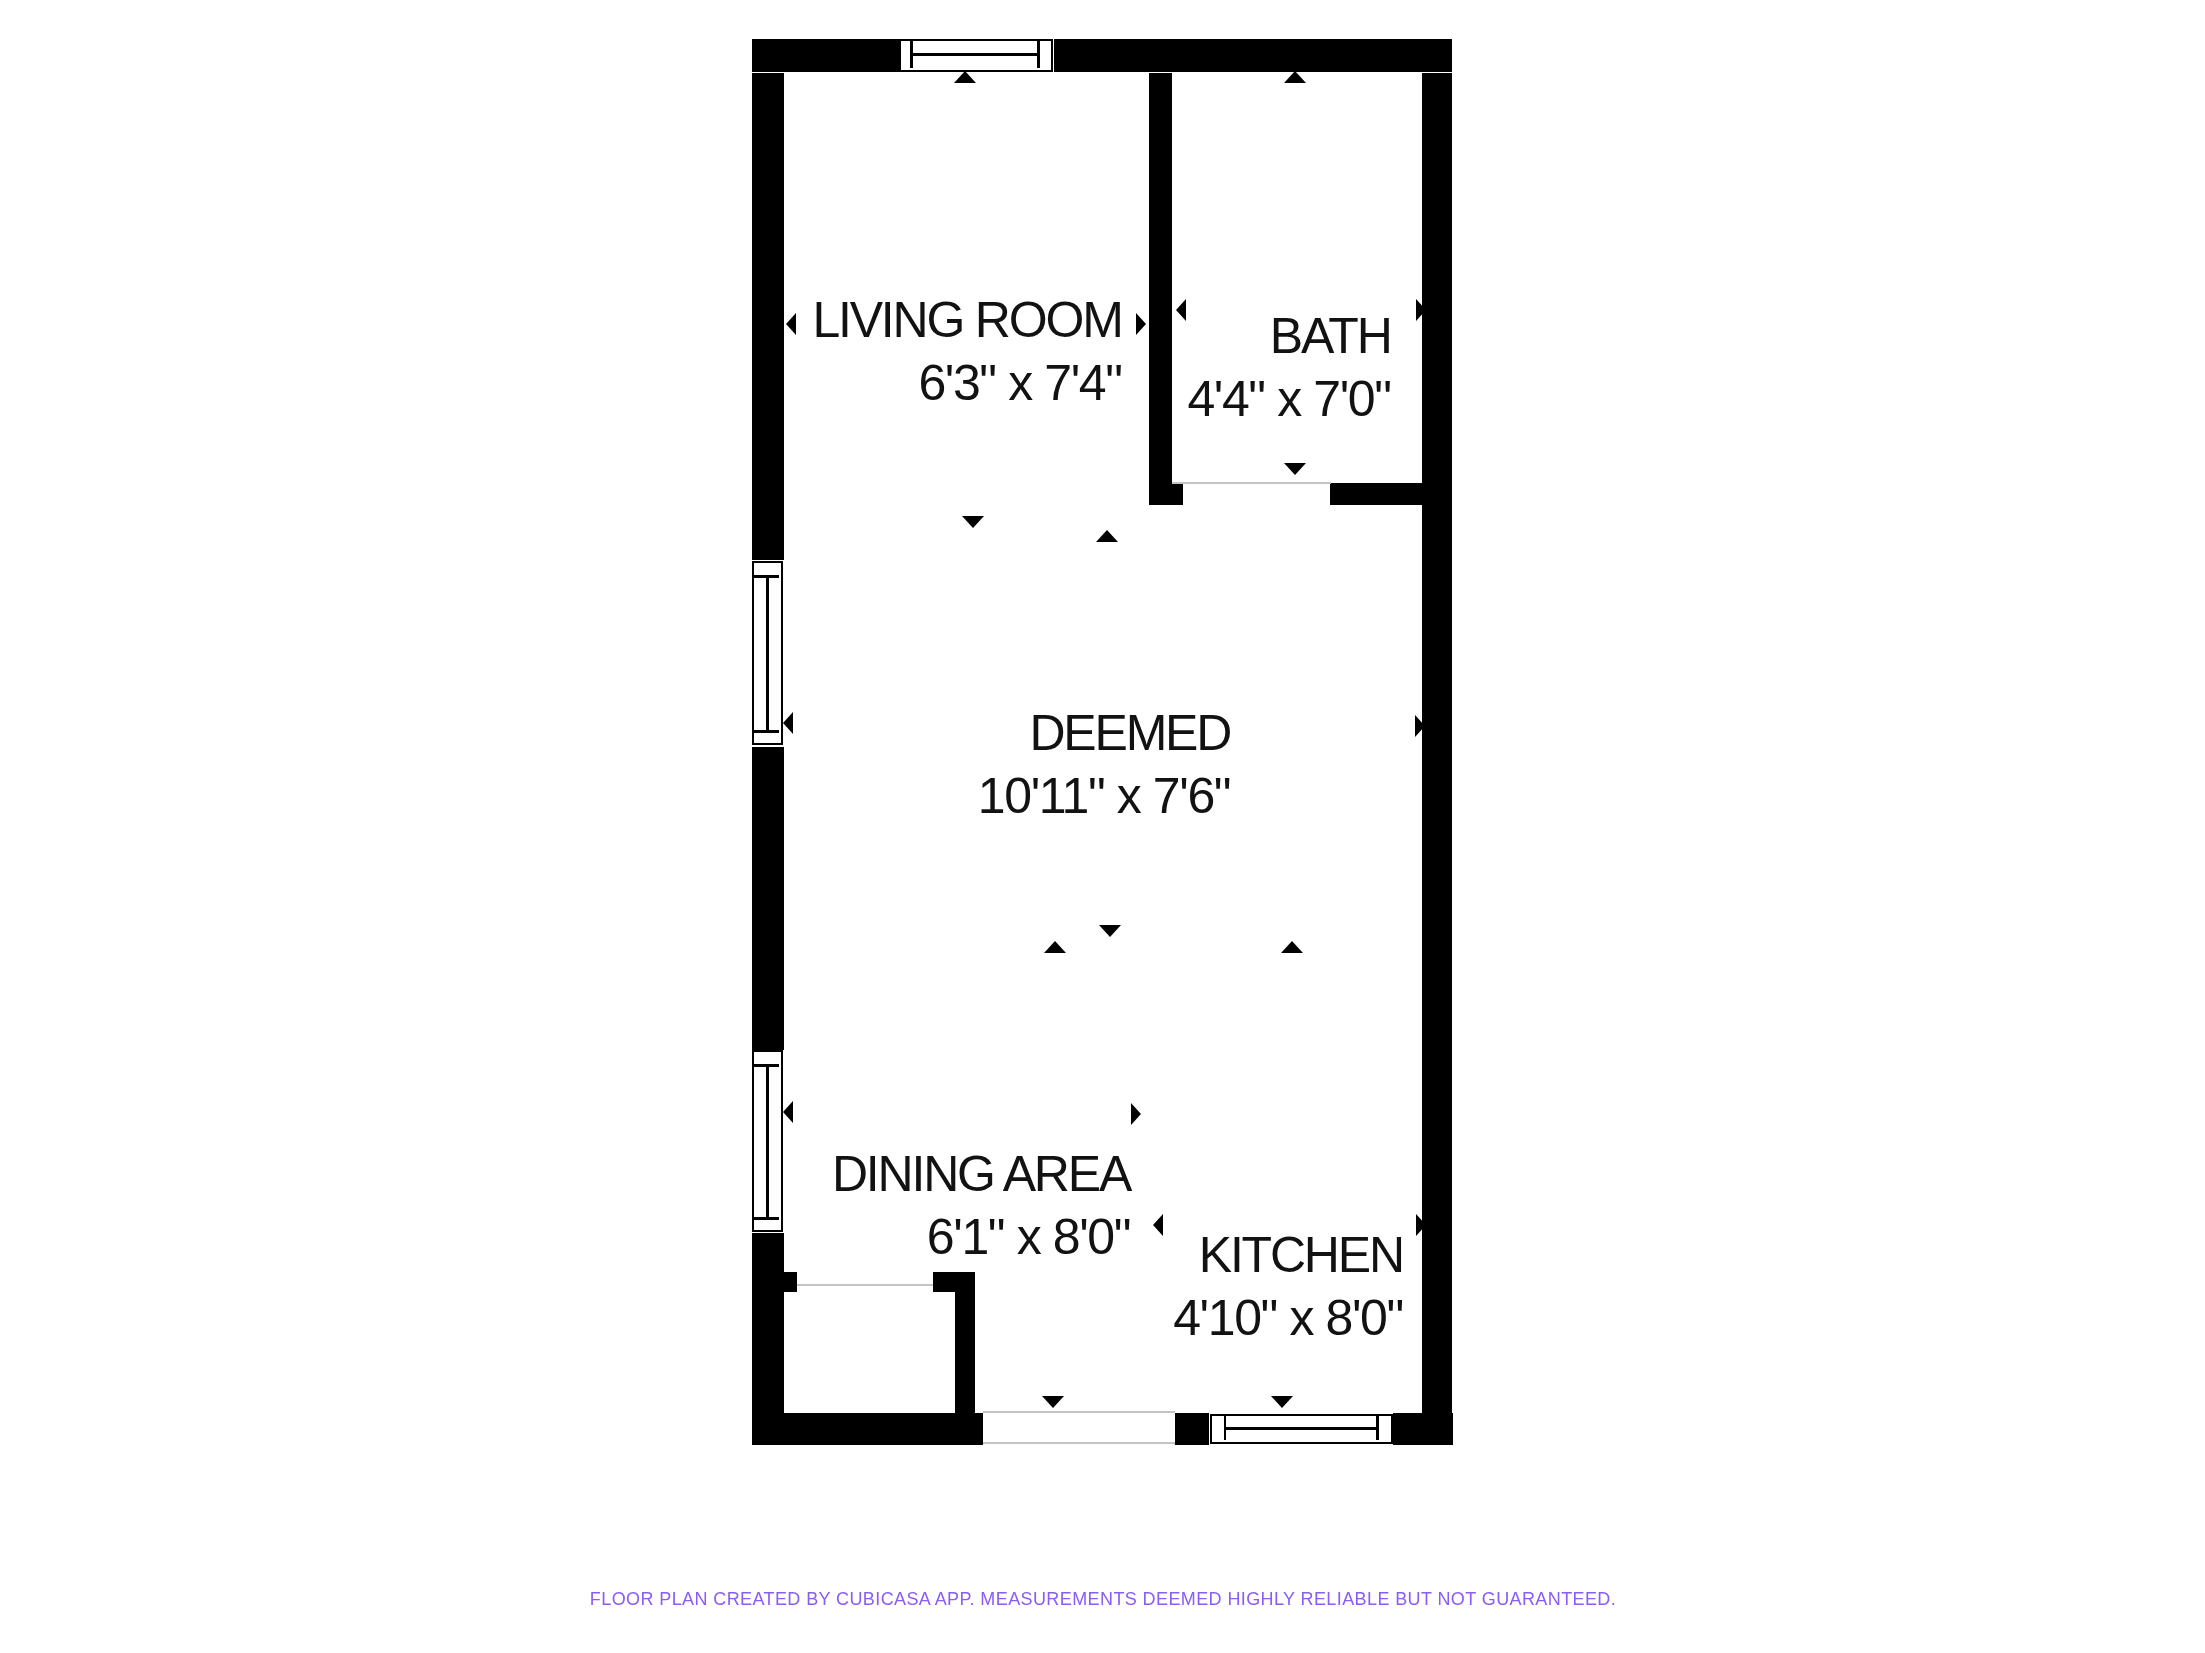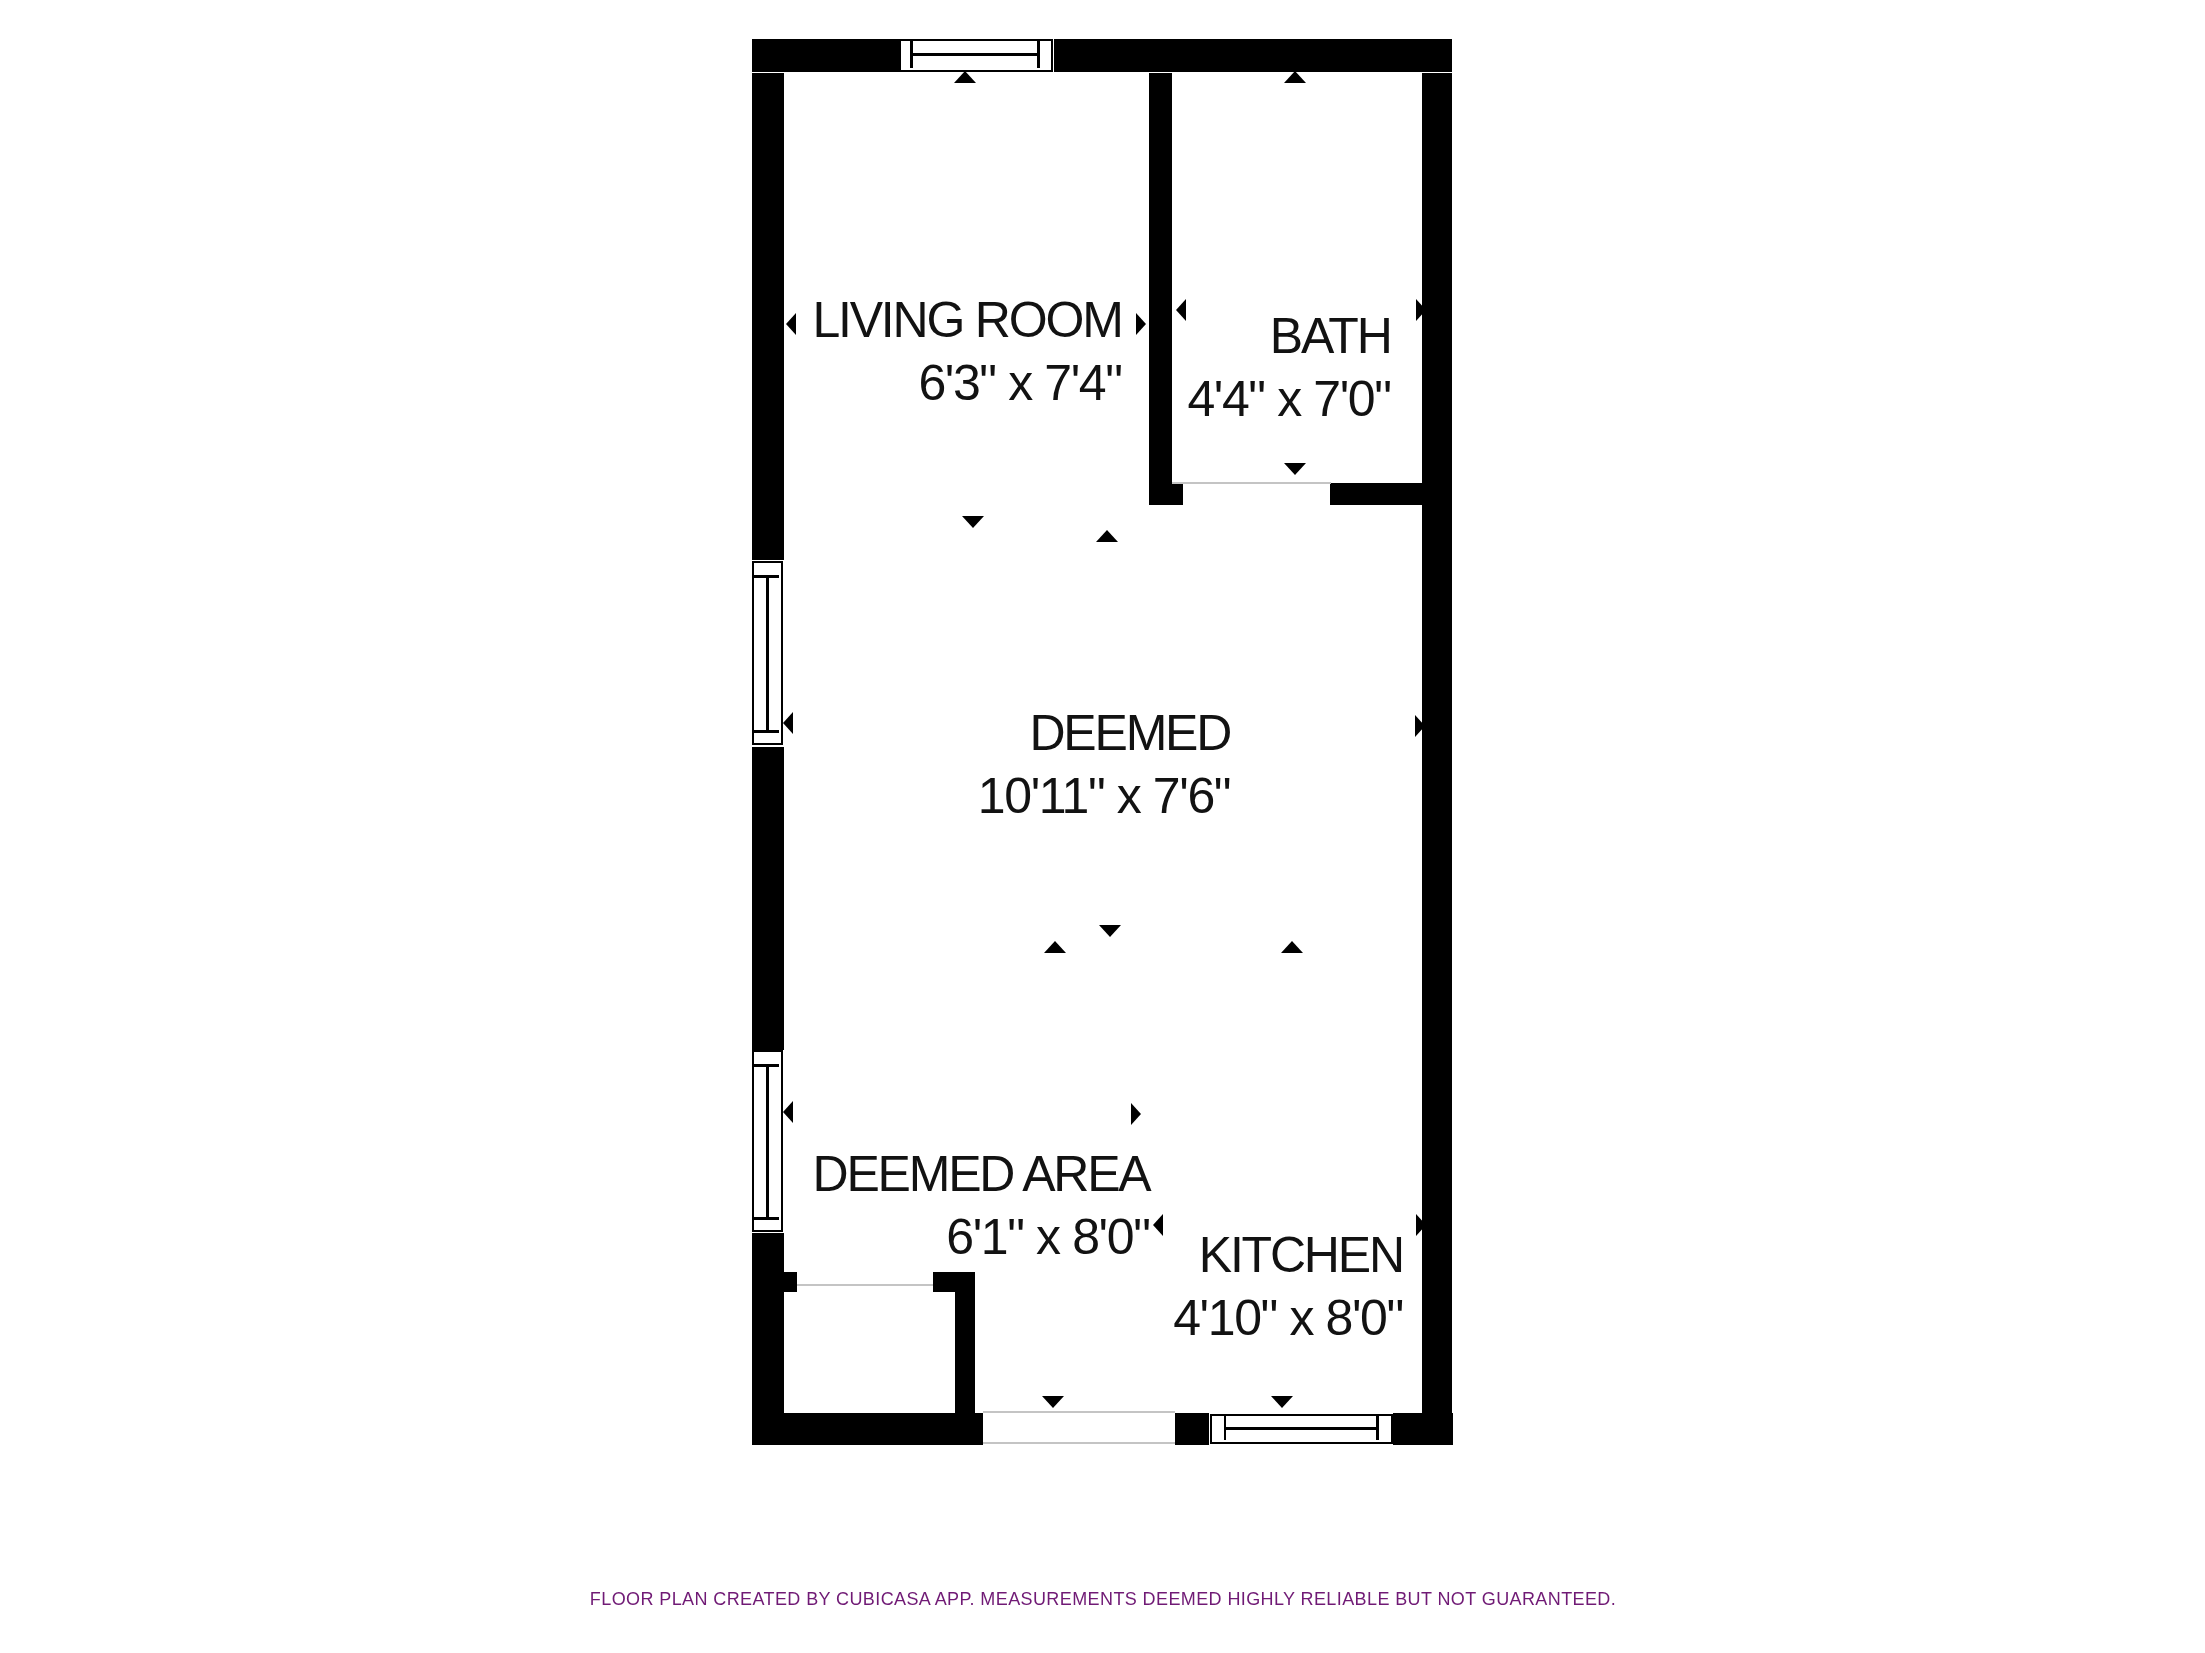--- a/index.html
+++ b/index.html
@@ -18,21 +18,21 @@
   .tri-up{border-left:11.5px solid transparent;border-right:11.5px solid transparent;border-bottom:12.2px solid #000;}
   .tri-down{border-left:11.5px solid transparent;border-right:11.5px solid transparent;border-top:12.2px solid #000;}
   .tri-left{border-top:11.5px solid transparent;border-bottom:11.5px solid transparent;border-right:10px solid #000;}
   .tri-right{border-top:11.5px solid transparent;border-bottom:11.5px solid transparent;border-left:10px solid #000;}
   
   .room-label{position:absolute;transform:translate(-50%,-50%);text-align:right;color:#121212;
               font-size:50px;letter-spacing:-2.2px;line-height:63px;white-space:nowrap;}
   .room-label .dims{letter-spacing:-1.4px;}
   
   .footer-note{position:absolute;left:1103px;top:1599px;transform:translate(-50%,-50%);
-               color:#701a75;font-size:18px;letter-spacing:0.4px;white-space:nowrap;}
+               color:#8b5cf6;font-size:18px;letter-spacing:0.4px;white-space:nowrap;}
 </style>
 </head>
 <body>
 
 <div class="canvas">
 
   <div class="w" style="left:752px;top:39px;width:147px;height:33px;"></div>
   <div class="w" style="left:1054px;top:39px;width:398px;height:33px;"></div>
   <div class="w" style="left:752px;top:73px;width:32px;height:487px;"></div>
   <div class="w" style="left:752px;top:747px;width:32px;height:303px;"></div>
@@ -109,21 +109,21 @@
   </div>
   <div class="room-label" style="left:1289px;top:368px;">
     <div class="name">BATH</div>
     <div class="dims">4'4" x 7'0"</div>
   </div>
   <div class="room-label" style="left:1104px;top:765px;">
     <div class="name">DEEMED</div>
     <div class="dims">10'11" x 7'6"</div>
   </div>
   <div class="room-label" style="left:981px;top:1206px;">
-    <div class="name">DEEMED AREA</div>
+    <div class="name">DINING AREA</div>
     <div class="dims">6'1" x 8'0"</div>
   </div>
   <div class="room-label" style="left:1288px;top:1287px;">
     <div class="name">KITCHEN</div>
     <div class="dims">4'10" x 8'0"</div>
   </div>
 
   <div class="footer-note">FLOOR PLAN CREATED BY CUBICASA APP. MEASUREMENTS DEEMED HIGHLY RELIABLE BUT NOT GUARANTEED.</div>
 
 </div>

